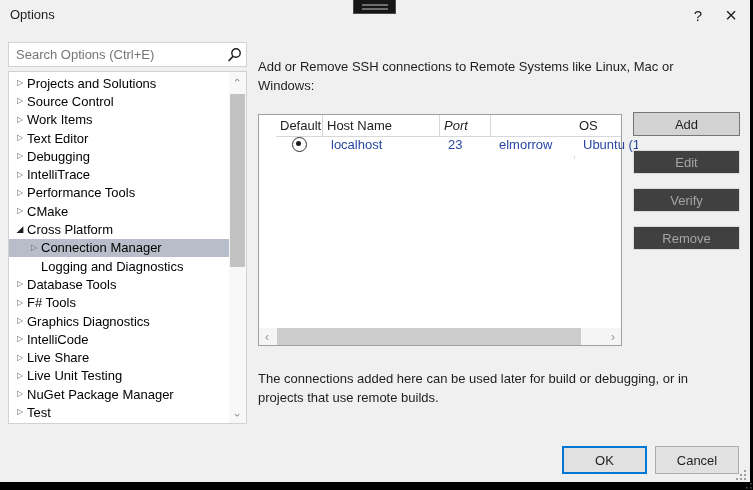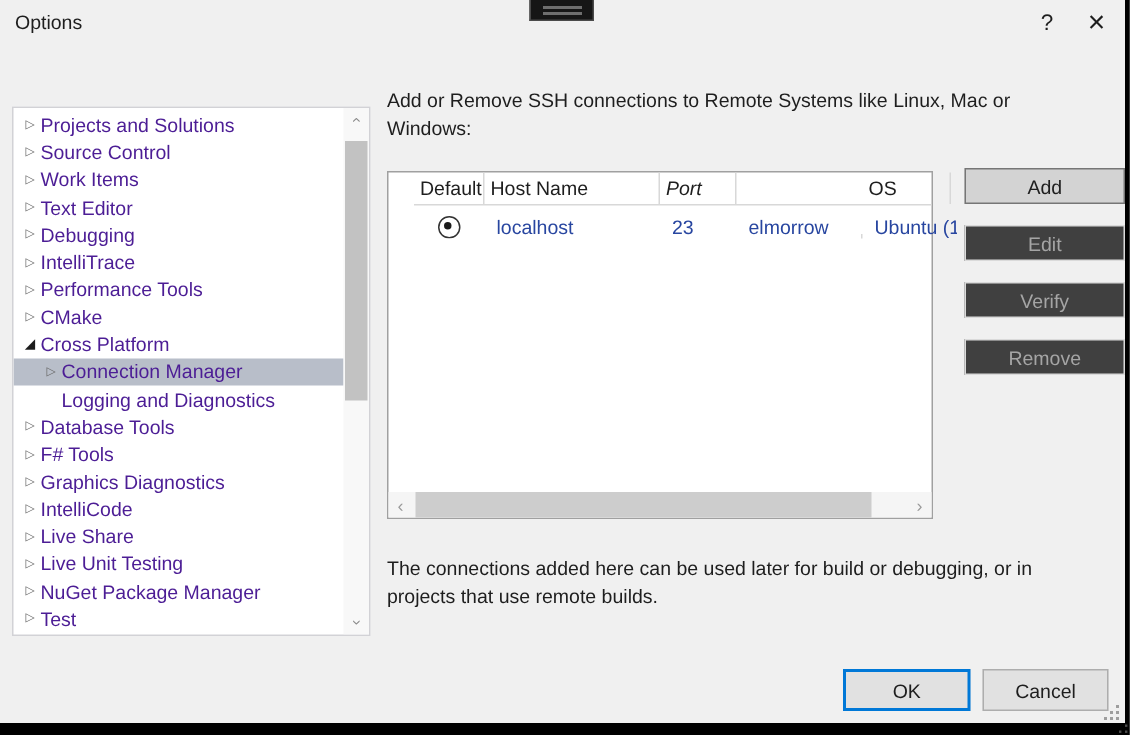--- a/index.html
+++ b/index.html
@@ -24,21 +24,21 @@
                    font:13px "Liberation Sans",sans-serif;color:#3c3c3c;padding:0 0 0 7px;}
   .searchbox input::placeholder{color:#757575;opacity:1;}
   .search-icon{width:24px;flex:none;display:flex;align-items:center;justify-content:center;}
 
   
   .tree{position:absolute;left:8px;top:71px;width:239px;height:353px;box-sizing:border-box;
         background:#fff;border:1px solid #d2d2d6;overflow:hidden;}
   .tree-items{position:absolute;left:0;top:2px;right:17px;}
   .tree-item{height:18.3px;display:flex;align-items:center;cursor:default;}
   .tree-item.selected{background:var(--sel);}
-  .tree-item .lbl{font-size:13px;color:#4c1d95;white-space:nowrap;}
+  .tree-item .lbl{font-size:13px;color:#000000;white-space:nowrap;}
   .expander{width:14px;flex:none;text-align:center;font-size:8px;color:#6a6a6a;line-height:1;}
   .expander.expanded{font-size:9px;color:#1b1b1b;}
 
   
   .vscroll{position:absolute;top:0;right:0;bottom:0;width:17px;background:#f8f8f8;}
   .varrow{height:16px;display:flex;align-items:center;justify-content:center;color:#8a8a8a;font-size:11px;}
   .varrow.down{position:absolute;bottom:0;left:0;right:0;}
   .vthumb{position:absolute;left:1px;right:1px;top:22px;height:173px;background:#c2c2c2;}
   .rotcw{display:inline-block;transform:rotate(90deg);}
 
@@ -46,34 +46,34 @@
   .intro{position:absolute;left:258px;top:57px;width:452px;font-size:13px;line-height:19px;color:#1e1e1e;}
   .outro{position:absolute;left:258px;top:369px;width:468px;font-size:13px;line-height:19px;color:#1e1e1e;}
 
   
   .grid{position:absolute;left:258px;top:114px;width:364px;height:232px;box-sizing:border-box;
         background:#fff;border:1px solid #a0a0a0;padding-left:17px;}
   .ghead{display:flex;height:22px;border-bottom:1px solid #d8d8d8;box-sizing:border-box;}
   .hcell{box-sizing:border-box;border-right:1px solid #d8d8d8;font-size:13px;color:#1e1e1e;
          padding:3px 0 0 4px;white-space:nowrap;overflow:hidden;flex:none;}
   .hfill{width:4px;flex:none;}
-  .grow{display:flex;height:22px;align-items:flex-end;}
+  .grow{display:flex;height:22px;align-items:flex-start;}
   .dcell{box-sizing:border-box;font-size:13px;color:var(--blue);padding-left:8px;
          white-space:nowrap;overflow:hidden;flex:none;}
   .radio-cell{display:flex;align-items:center;justify-content:center;padding:0;}
   .radio{width:13px;height:13px;border:1px solid #333;border-radius:50%;background:#fff;position:relative;}
   .radio::after{content:'';position:absolute;left:3px;top:3px;width:5px;height:5px;border-radius:50%;background:#1b1b1b;}
   .hscroll{position:absolute;left:0;right:0;bottom:0;height:17px;background:#f5f5f5;display:flex;}
   .harrow{width:16px;flex:none;display:flex;align-items:center;justify-content:center;color:#9a9a9a;font-size:12px;}
   .htrack{flex:1;position:relative;}
   .hthumb{position:absolute;left:2px;top:0;bottom:0;width:304px;background:#cdcdcd;}
 
   
   .side-btn{position:absolute;left:633px;width:107px;height:24px;box-sizing:border-box;
-            font:13px "Liberation Sans",sans-serif;padding:0;margin-left:10px;}
+            font:13px "Liberation Sans",sans-serif;padding:0;}
   .side-btn.primary{background:#d3d3d3;border:1px solid #767676;color:#1e1e1e;}
   .side-btn.disabled{background:#404040;border:1px solid #dadada;color:#a5a5a5;}
   .footer-btn{position:absolute;top:446px;height:28px;box-sizing:border-box;background:#e1e1e1;
               font:13px "Liberation Sans",sans-serif;color:#1e1e1e;padding:0;}
   #ok-button{left:562px;width:85px;border:2px solid var(--accent);}
   #cancel-button{left:655px;width:84px;border:1px solid #adadad;}
 
   .grip{position:absolute;right:4px;bottom:2px;width:11px;height:11px;}
   .outer-grip{position:absolute;right:1px;bottom:1px;width:7px;height:7px;}
 </style>
@@ -83,20 +83,29 @@
 <div id="dialog">
 
   <div class="title">Options</div>
   <div class="help-btn">?</div>
   <div class="close-btn">×</div>
   <div class="toptab">
     <div class="bar"></div>
     <div class="bar"></div>
   </div>
 
+  <div class="searchbox">
+    <input type="text" placeholder="Search Options (Ctrl+E)" style="">
+    <span class="search-icon">
+      <svg width="16" height="16" viewBox="0 0 16 16">
+        <circle cx="10" cy="6" r="4.2" fill="none" stroke="#1e1e1e" stroke-width="1.4"></circle>
+        <line x1="7" y1="9.4" x2="2.6" y2="14" stroke="#1e1e1e" stroke-width="1.6"></line>
+      </svg>
+    </span>
+  </div>
 
   <div class="tree">
     <div class="tree-items">
         <div class="tree-item" style="padding-left: 4px;">
           <span class="expander">▷</span>
           <span class="lbl">Projects and Solutions</span>
         </div>
         <div class="tree-item" style="padding-left: 4px;">
           <span class="expander">▷</span>
           <span class="lbl">Source Control</span>

